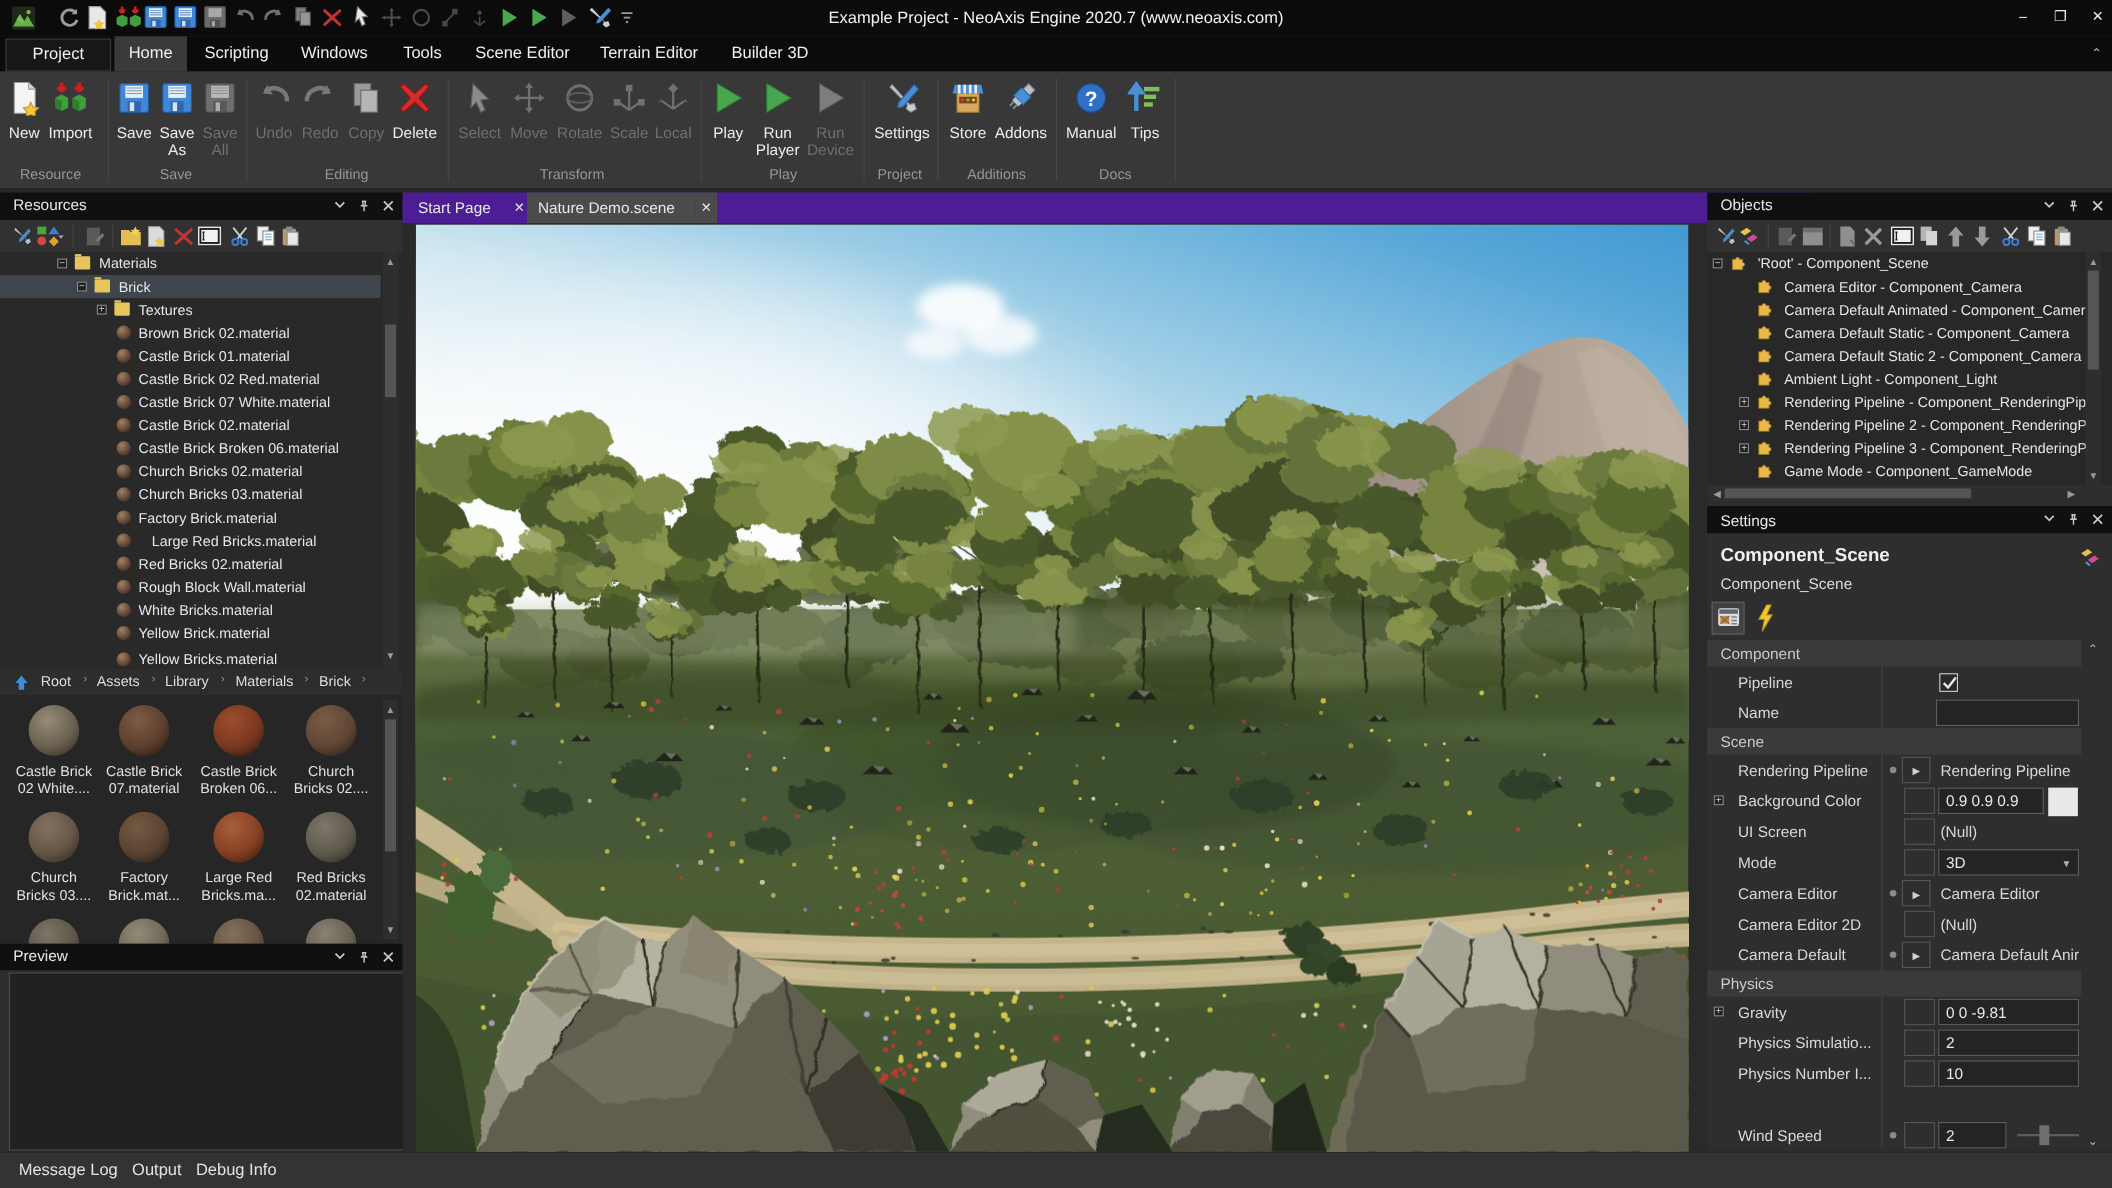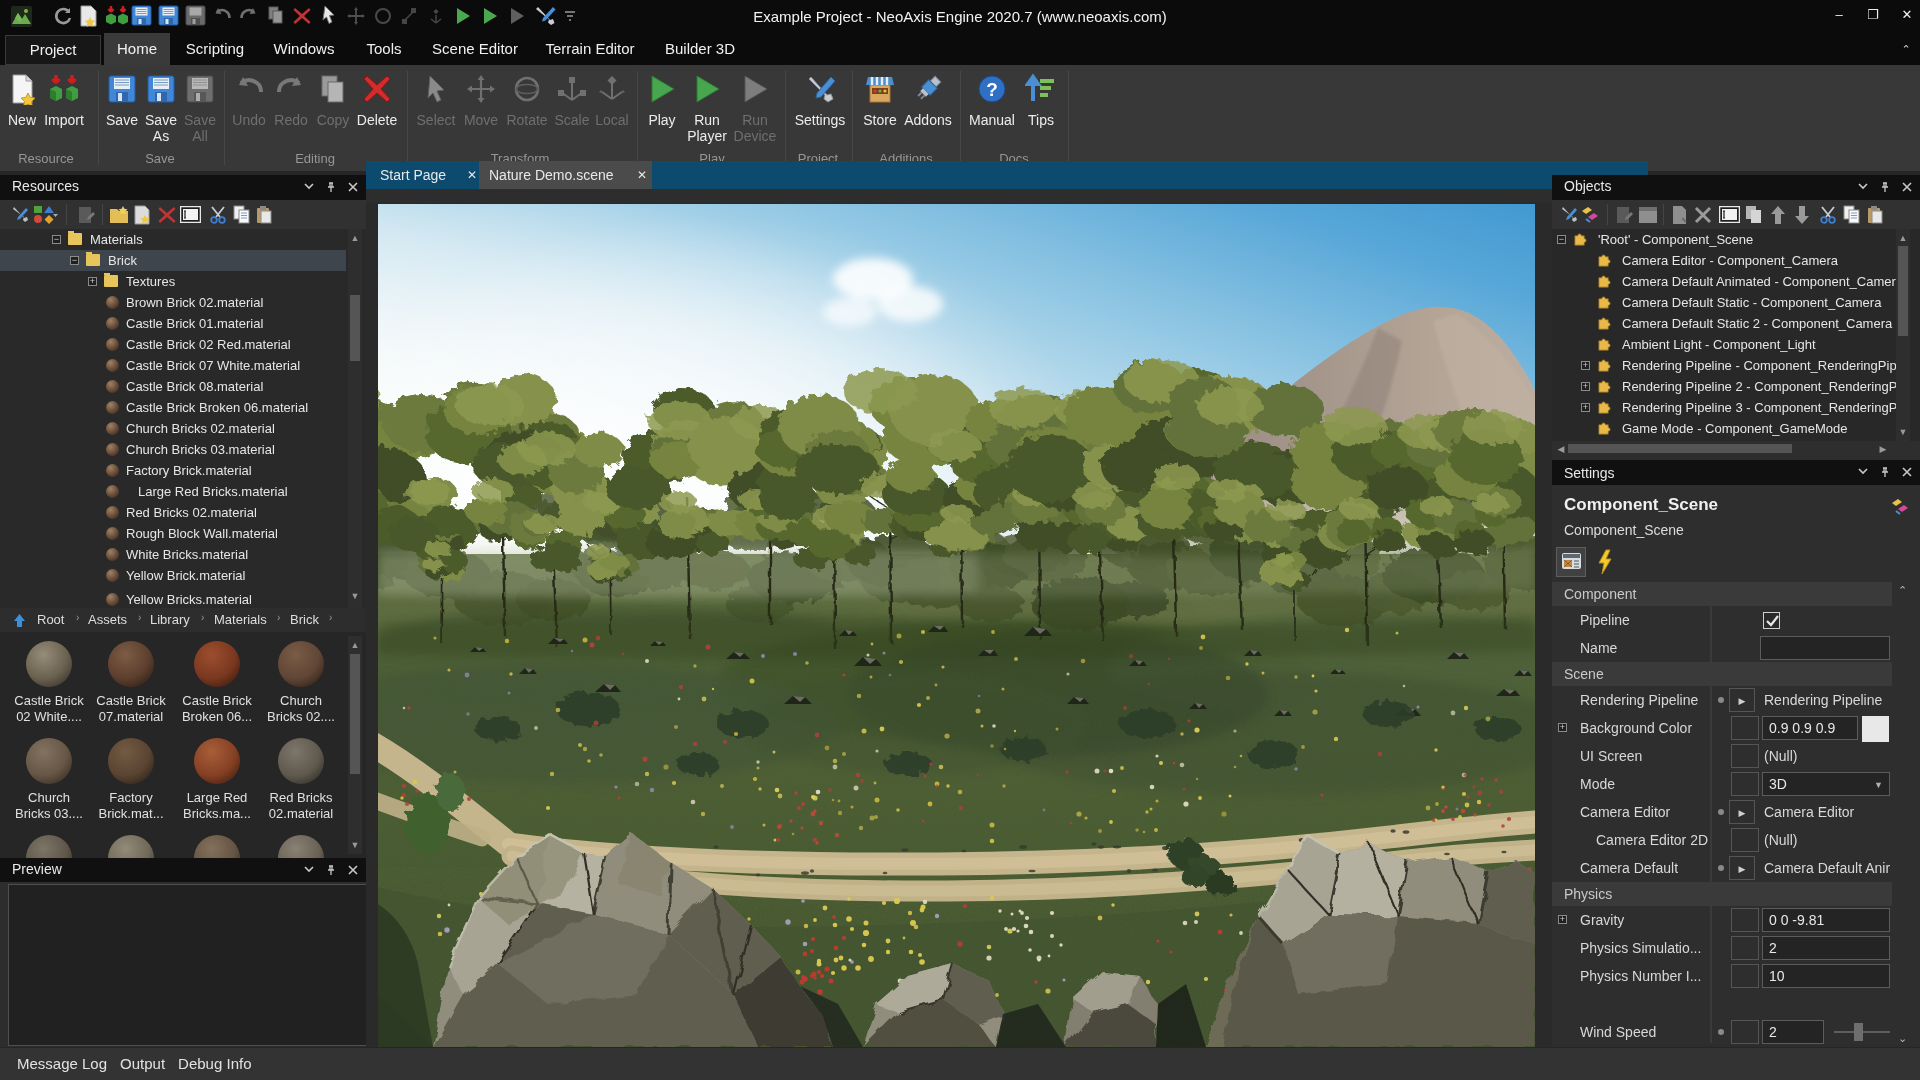--- a/index.html
+++ b/index.html
@@ -55,21 +55,21 @@
 
 #crumbs { left:0; top:608px; width:366px; height:24px; background:#2d2d2d; color:#dedede; font-size:13px; }
 #grid { left:0; top:632px; width:366px; height:226px; background:#262626; overflow:hidden; }
 .gitem { position:absolute; width:84px; text-align:center; color:#e0e0e0; font-size:13px; line-height:16px; }
 .gsphere { display:block; margin:0 auto 6px auto; width:46px; height:46px; border-radius:50%; }
 
 #preview-title { left:0; top:858px; width:366px; height:24px; }
 #preview-body { left:8px; top:884px; width:360px; height:162px; background:#212121; border:1px solid #4e4e4e; }
 
 
-#doctabs { left:366px; top:161px; width:1282px; height:28px; background:#0c4a6e; }
+#doctabs { left:366px; top:175px; width:1282px; height:28px; background:#4c1d95; }
 .dtab { position:absolute; top:0; height:28px; line-height:28px; color:#e8e8e8; font-size:14px; }
 #viewport { left:366px; top:203px; width:1186px; height:844px; background:#2a2a2a; }
 #scene { position:absolute; left:12px; top:1px; width:1157px; height:843px; }
 
 
 #obj-title { left:1552px; top:175px; width:368px; height:25px; }
 #obj-toolbar { left:1552px; top:200px; width:368px; height:29px; }
 #obj-tree { left:1552px; top:229px; width:368px; height:212px; background:#282828; overflow:hidden; }
 #obj-hscroll { left:1552px; top:441px; width:368px; height:15px; background:#2e2e2e; }
 .otrow { position:absolute; width:368px; height:21px; color:#e6e6e6; font-size:13px; line-height:21px; }
@@ -422,21 +422,21 @@
     <div class="trow" style="top:105px;">
         <span class="msphere" style="left:106px;"></span>
         <span class="lbl" style="left:126px;">Castle Brick 02 Red.material</span>
       </div>
     <div class="trow" style="top:126px;">
         <span class="msphere" style="left:106px;"></span>
         <span class="lbl" style="left:126px;">Castle Brick 07 White.material</span>
       </div>
     <div class="trow" style="top:147px;">
         <span class="msphere" style="left:106px;"></span>
-        <span class="lbl" style="left:126px;">Castle Brick 08.material</span>
+        <span class="lbl" style="left:126px;">Castle Brick 02.material</span>
       </div>
     <div class="trow" style="top:168px;">
         <span class="msphere" style="left:106px;"></span>
         <span class="lbl" style="left:126px;">Castle Brick Broken 06.material</span>
       </div>
     <div class="trow" style="top:189px;">
         <span class="msphere" style="left:106px;"></span>
         <span class="lbl" style="left:126px;">Church Bricks 02.material</span>
       </div>
     <div class="trow" style="top:210px;">
@@ -1823,21 +1823,21 @@
       <span class="pbox" style="left:179px; top:2px;"></span>
       <span class="abs" style="left:212px; top:0;">(Null)</span></div>
     <div class="prow" style="top:285px;"><span style="margin-left:28px;">Mode</span>
       <span class="pbox" style="left:179px; top:2px;"></span>
       <span class="pinput" style="left:210px; top:2px; width:128px; height:24px;">3D</span>
       <span class="abs" style="left:322px; top:1px; color:#b0b0b0; font-size:9px;">▼</span></div>
     <div class="prow" style="top:313px;"><span style="margin-left:28px;">Camera Editor</span>
       <span class="abs" style="left:166px; top:11px; width:6px; height:6px; border-radius:50%; background:#8a8a8a;"></span>
       <span class="abs" style="left:177px; top:2px; width:26px; height:24px; border:1px solid #555; text-align:center; line-height:24px; font-size:9px; color:#cfcfcf;">▶</span>
       <span class="abs" style="left:212px; top:0;">Camera Editor</span></div>
-    <div class="prow" style="top:341px;"><span style="margin-left:44px;">Camera Editor 2D</span>
+    <div class="prow" style="top:341px;"><span style="margin-left:28px;">Camera Editor 2D</span>
       <span class="pbox" style="left:179px; top:2px;"></span>
       <span class="abs" style="left:212px; top:0;">(Null)</span></div>
     <div class="prow" style="top:369px;"><span style="margin-left:28px;">Camera Default</span>
       <span class="abs" style="left:166px; top:11px; width:6px; height:6px; border-radius:50%; background:#8a8a8a;"></span>
       <span class="abs" style="left:177px; top:2px; width:26px; height:24px; border:1px solid #555; text-align:center; line-height:24px; font-size:9px; color:#cfcfcf;">▶</span>
       <span class="abs" style="left:212px; top:0;">Camera Default Anir</span></div>
     <div class="pcat" style="top:397px;"><span style="margin-left:12px;">Physics</span></div>
     <div class="prow" style="top:421px;"><span class="abs expander" style="left:6px; top:9px;">+</span><span style="margin-left:28px;">Gravity</span>
       <span class="pbox" style="left:179px; top:2px;"></span>
       <span class="pinput" style="left:210px; top:2px; width:128px; height:24px;">0 0 -9.81</span></div>

